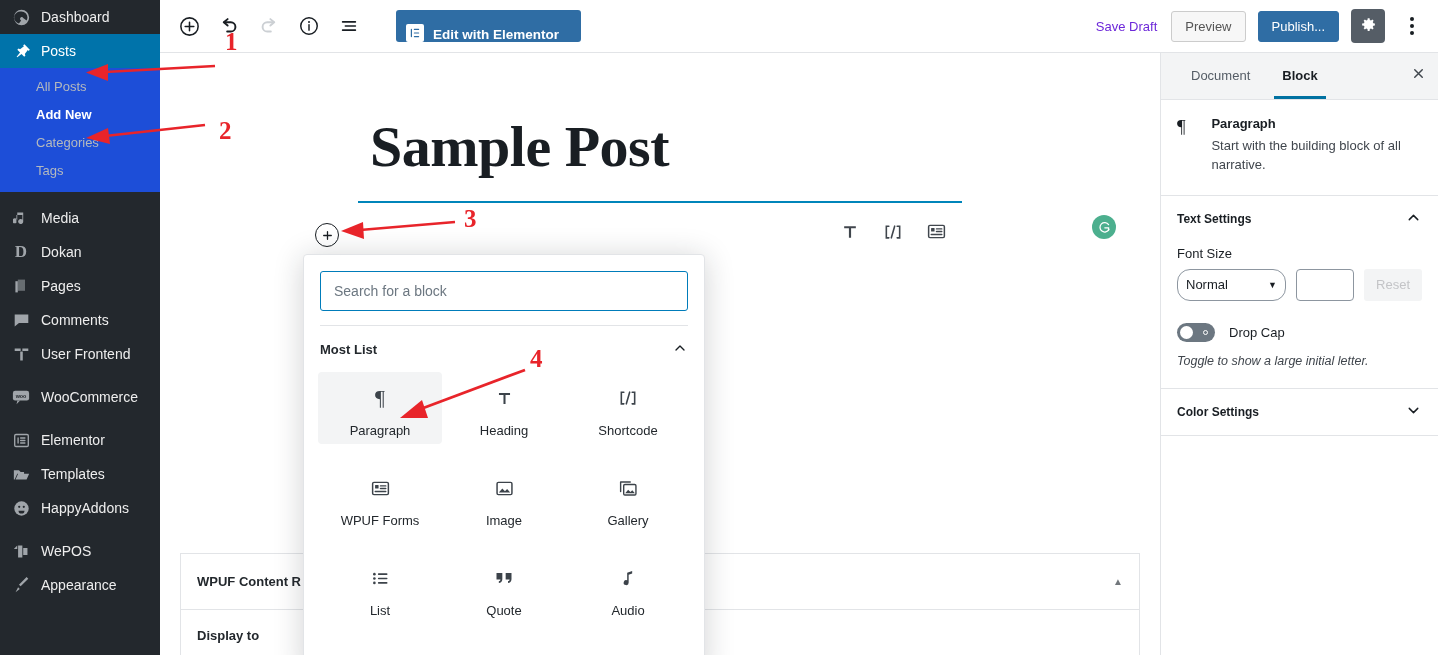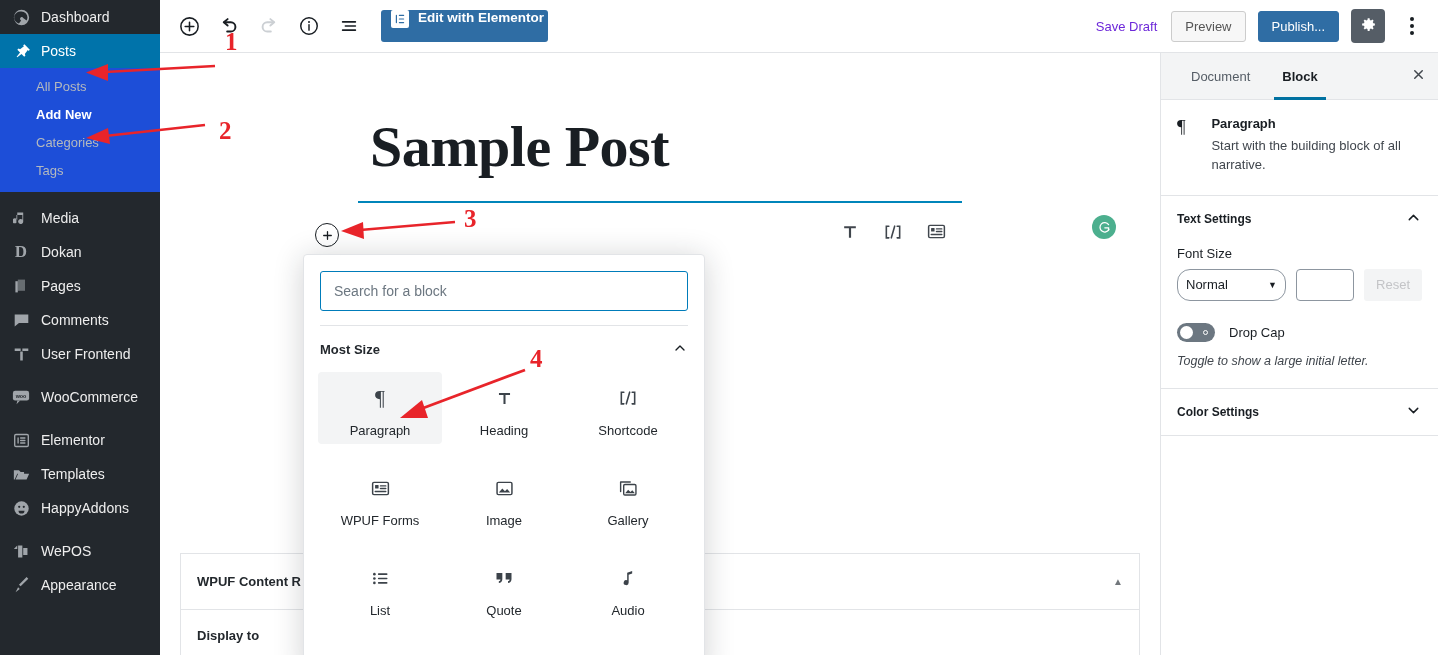--- a/index.html
+++ b/index.html
@@ -47,23 +47,23 @@
     display: flex; align-items: center;
   }
   .tb-left { display: flex; align-items: center; gap: 4px; padding-left: 11px; }
   .tb-btn {
     width: 36px; height: 36px; display: flex; align-items: center;
     justify-content: center; background: none; border: none; cursor: pointer;
     color: #191e23; border-radius: 3px;
   }
   .tb-btn.disabled { color: #ccd0d4; cursor: default; }
   .elementor-btn {
-    display: flex; align-items: flex-start; gap: 9px;
+    display: flex; align-items: flex-end; gap: 9px;
     background: #2f6da4; color: #fff; border: none; border-radius: 3px;
-    height: 32px; padding: 0 4px 0 10px; margin-left: 10px;
+    height: 32px; padding: 0 22px 0 10px; margin-left: 25px;
     font-size: 13.5px; font-weight: bold; cursor: pointer;
     font-family: "Liberation Sans", sans-serif;
   }
   .elementor-btn .el-ico {
     width: 18px; height: 18px; background: #fff; color: #2f6da4;
     border-radius: 2px; display: flex; align-items: center; justify-content: center;
   }
   .tb-right {
     margin-left: auto; display: flex; align-items: center; gap: 12px;
     padding-right: 11px;
@@ -180,21 +180,21 @@
     color: #3c434a; font-size: 20px;
   }
   .block-grid.row2 { margin-top: 18px; }
 
   
   .settings {
     position: absolute; right: 0; top: 53px; width: 278px; height: 602px;
     background: #fff; border-left: 1px solid #e2e4e7;
   }
   .settings-tabs {
-    display: flex; align-items: center; height: 47px;
+    display: flex; align-items: flex-end; height: 47px;
     background: #f3f4f5; border-bottom: 1px solid #e2e4e7; padding-left: 14px;
   }
   .stab {
     font-size: 13px; color: #555d66; padding: 0 16px; height: 47px;
     line-height: 47px; cursor: pointer; position: relative;
   }
   .stab.active { color: #191e23; font-weight: bold; }
   .stab.active::after {
     content: ""; position: absolute; left: 8px; right: 8px; bottom: 0;
     height: 3px; background: #0071a1;
@@ -513,21 +513,21 @@
       </div>
     </section>
   </main>
 
   <section class="inserter">
     <div class="inserter-search-wrap">
       <input class="inserter-search" type="text" placeholder="Search for a block" style="">
     </div>
     <div class="panel-divider"></div>
     <div class="panel-head">
-      <span>Most Size</span>
+      <span>Most List</span>
       <span class="chev">
         <svg width="16" height="16" viewBox="0 0 24 24" fill="none" stroke="currentColor" stroke-width="2" stroke-linecap="round" stroke-linejoin="round">
             <polyline points="6,15 12,9 18,15"></polyline>
           </svg>
       </span>
     </div>
 
     <div class="block-grid">
       <div class="block-tile selected">
         <span class="bt-ico" style="font-family:'Liberation Serif',serif;font-size:22px;">¶</span>

